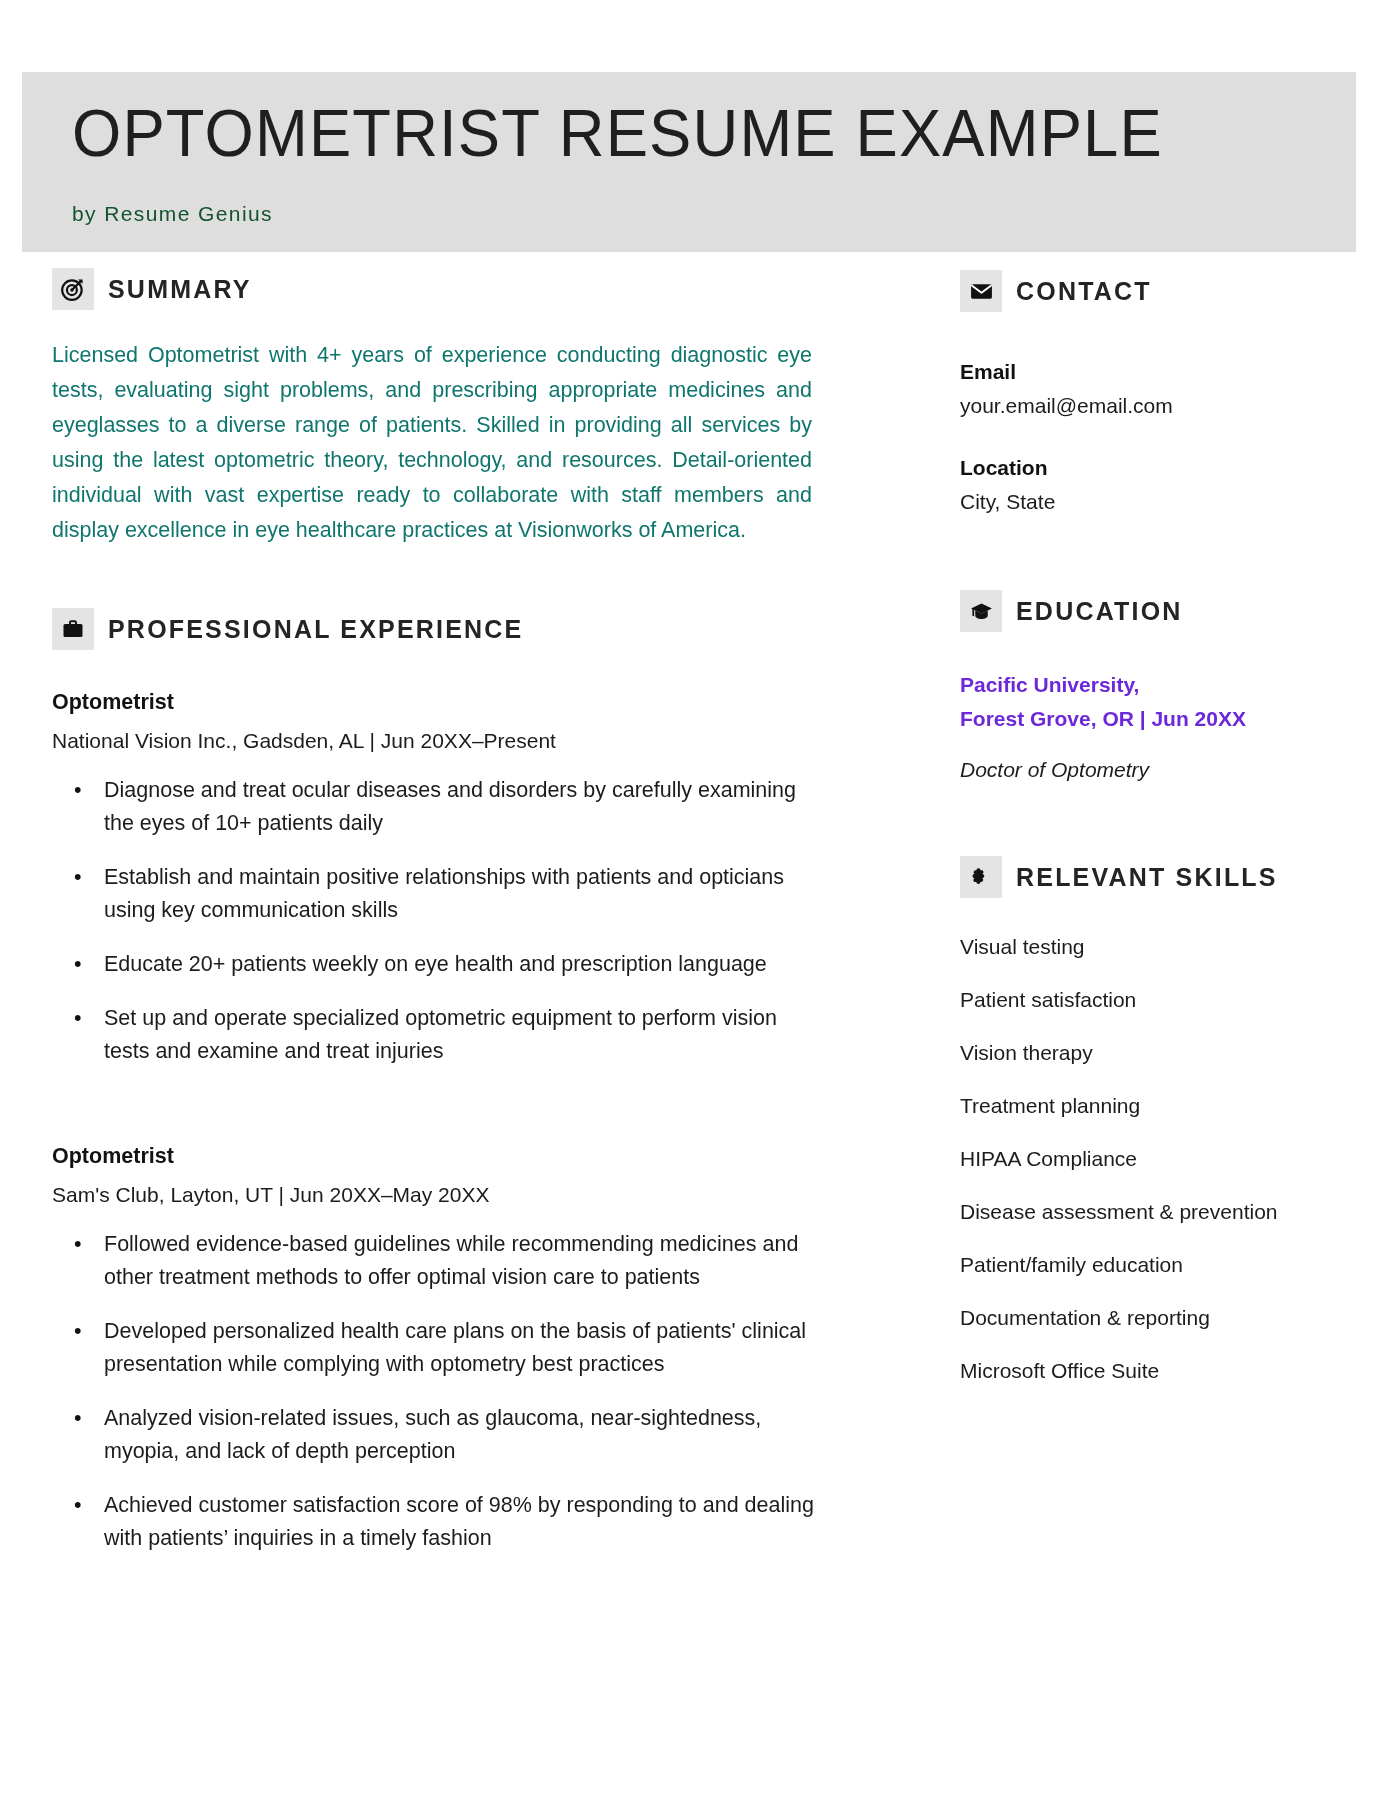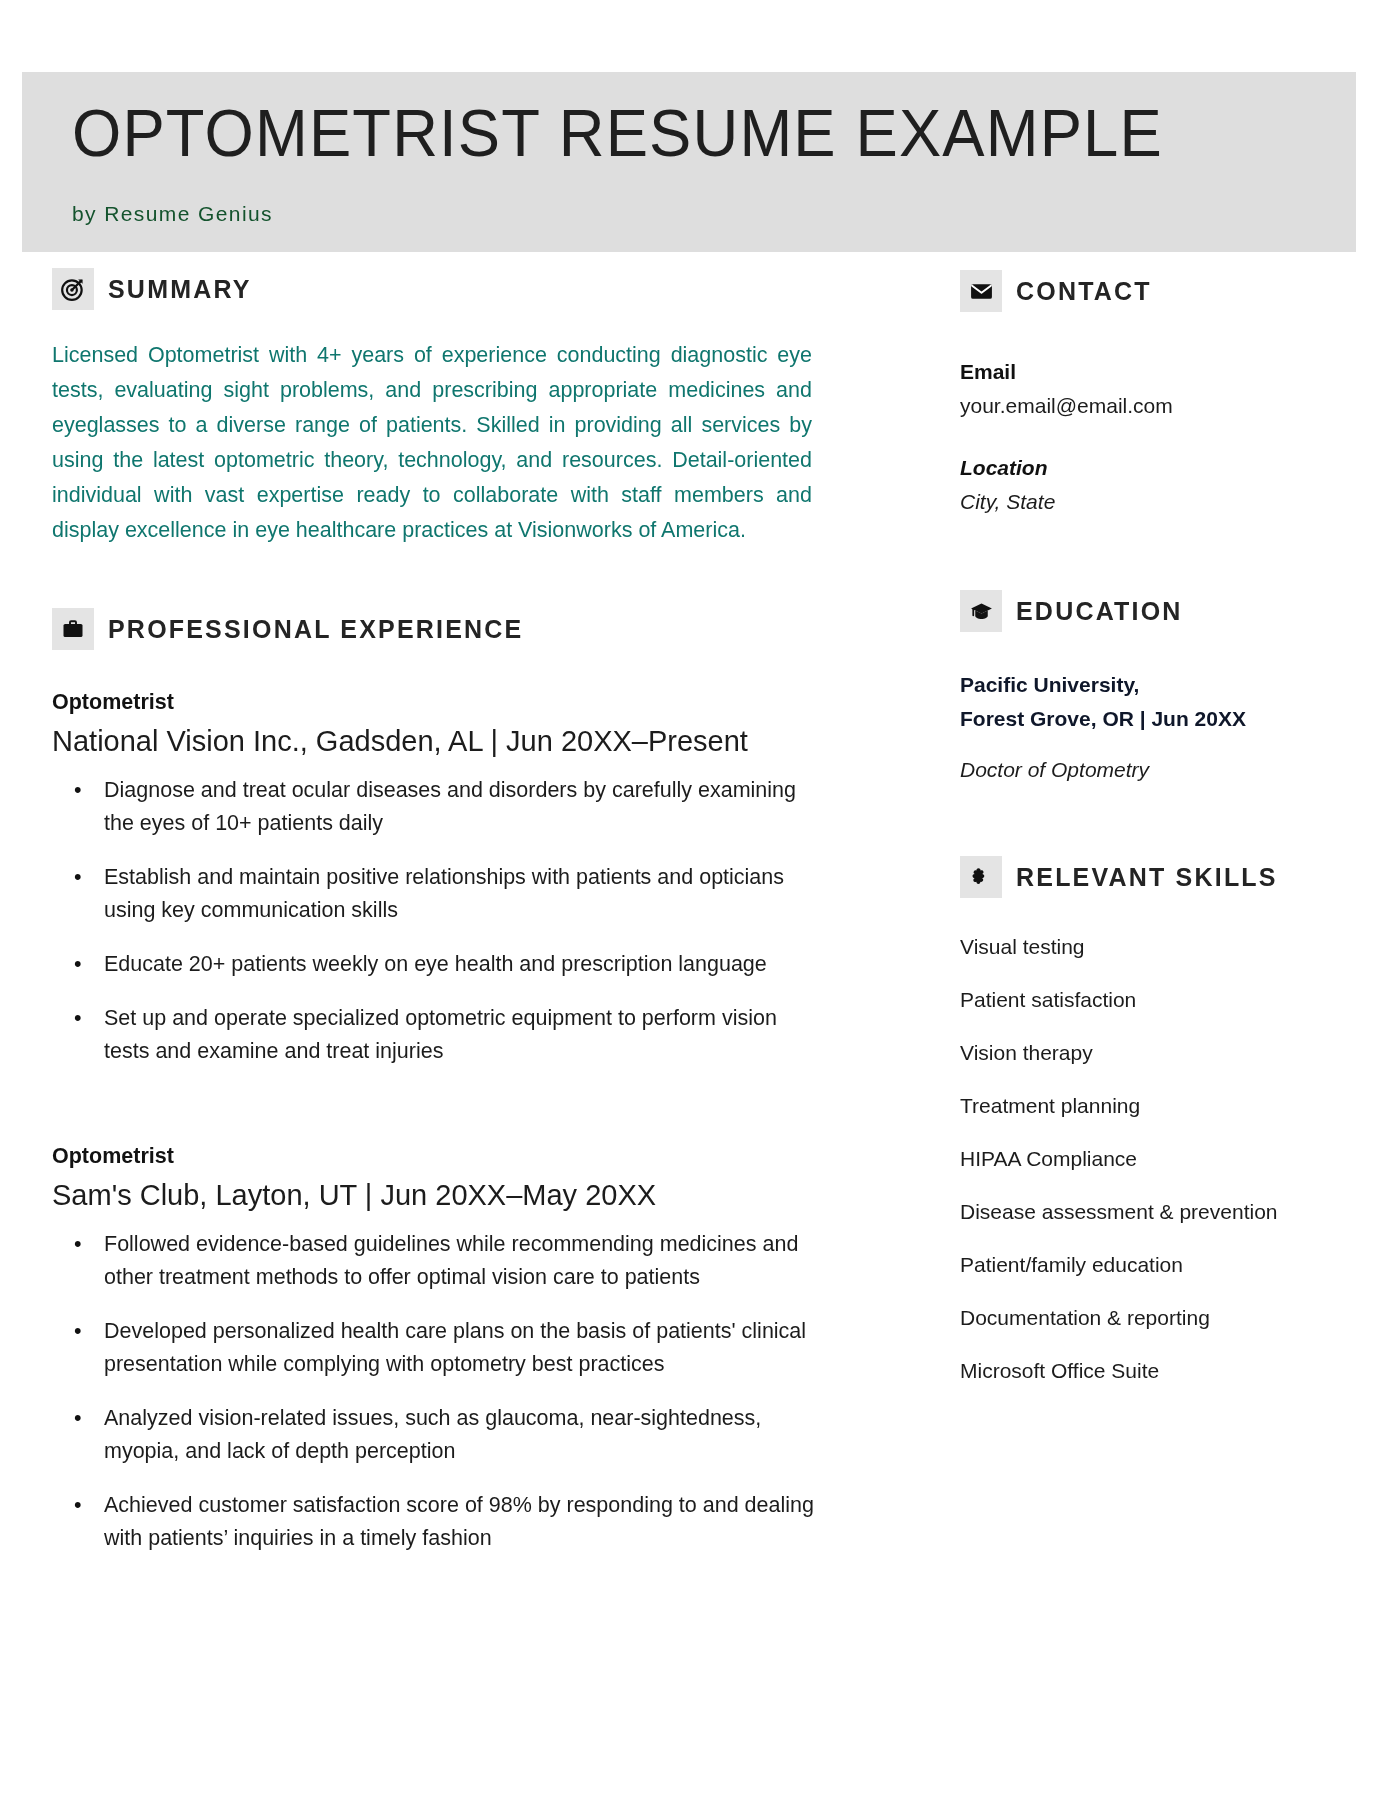--- a/index.html
+++ b/index.html
@@ -107,21 +107,21 @@
   .experience-block { margin-top: 60px; }
   .job { margin-top: 36px; }
   .job + .job { margin-top: 72px; }
   .job-title {
     font-size: 21.5px;
     font-weight: 700;
     color: #121212;
     line-height: 32px;
   }
   .job-meta {
-    font-size: 29px;
+    font-size: 21px;
     color: #1c1c1c;
     line-height: 34px;
     margin-top: 6px;
   }
   ul.bullets {
     list-style: none;
     margin: 16px 0 0 0;
     padding: 0;
   }
   ul.bullets li {
@@ -138,41 +138,41 @@
     left: 22px;
     top: 0;
     font-size: 21.5px;
     line-height: 33px;
     color: #111;
   }
 
   
   .contact-group { margin-top: 44px; }
   .contact-item { margin-bottom: 30px; }
-  .contact-item:last-child { margin-bottom: 0; font-style: italic; }
+  .contact-item:last-child { margin-bottom: 0; }
   .contact-label {
     font-size: 21px;
     font-weight: 700;
     color: #111;
     line-height: 31px;
   }
   .contact-value {
     font-size: 21px;
     color: #1c1c1c;
     line-height: 33px;
     margin-top: 2px;
   }
 
   .edu-section { margin-top: 72px; }
   .edu-body { margin-top: 36px; }
   .edu-school {
     font-size: 21px;
     font-weight: 700;
     line-height: 34px;
-    color: #0f172a;
+    color: #6d28d9;
   }
   .edu-degree {
     font-size: 21px;
     font-style: italic;
     color: #1c1c1c;
     line-height: 32px;
     margin-top: 18px;
   }
 
   .skills-section { margin-top: 70px; }

